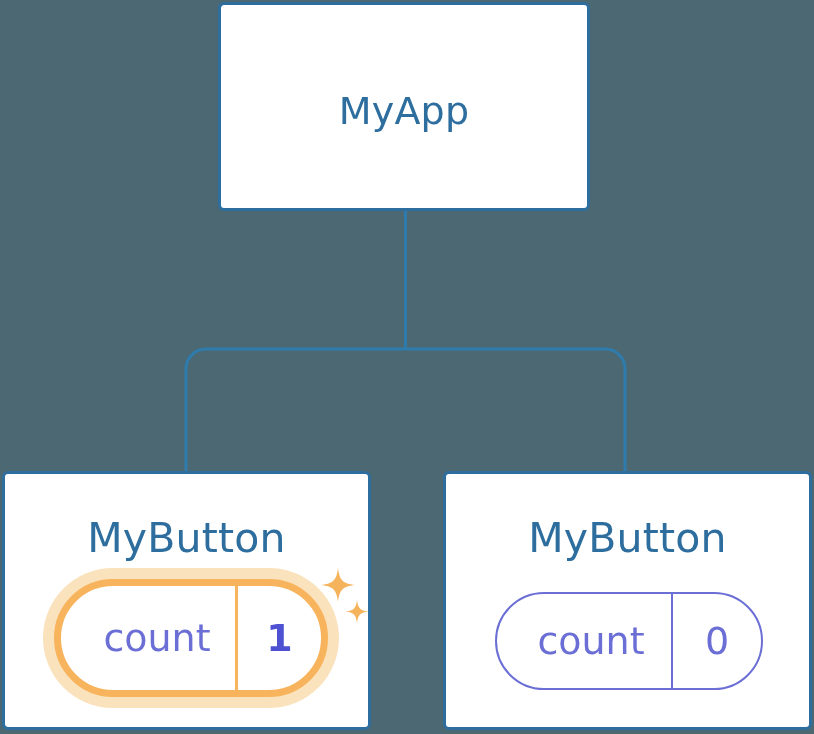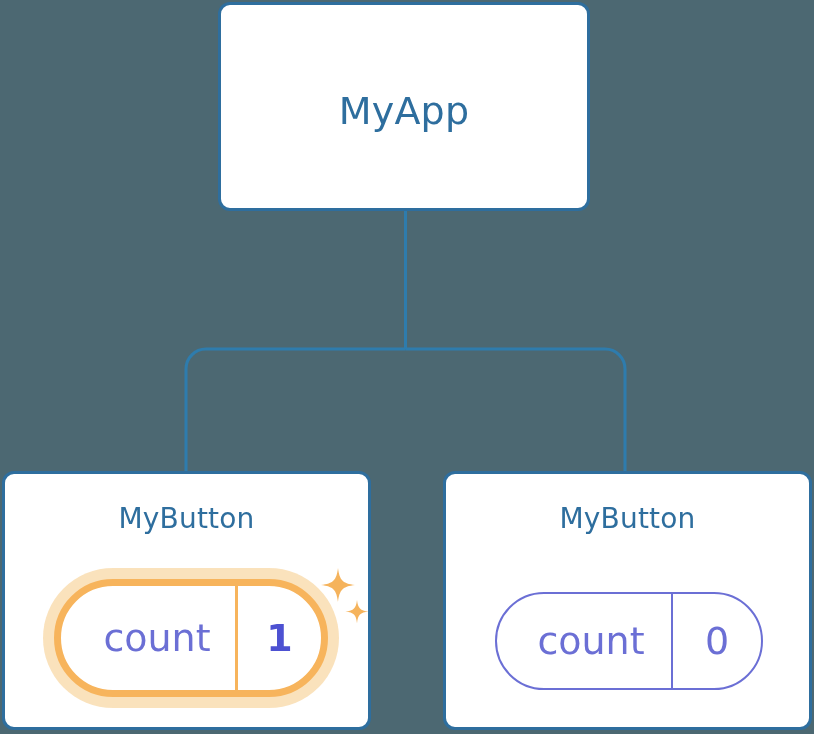--- a/index.html
+++ b/index.html
@@ -31,21 +31,21 @@
     width: 814px;
     height: 734px;
     pointer-events: none;
   }
 
   
   .node-card {
     position: absolute;
     background: #ffffff;
     border: 3px solid #2e6e9e;
-    border-radius: 12px;
+    border-radius: 6px;
     box-sizing: border-box;
   }
 
   .node-title {
     position: absolute;
     left: 0;
     right: 0;
     text-align: center;
     color: #2e6e9e;
     font-weight: 400;
@@ -71,22 +71,22 @@
     height: 259px;
   }
   #node-child-right {
     left: 443px;
     top: 471px;
     width: 369px;
     height: 259px;
   }
   #node-child-left .node-title,
   #node-child-right .node-title {
-    top: 28px;
-    font-size: 28px;
+    top: 40px;
+    font-size: 41px;
   }
 
   
   .state-pill {
     position: absolute;
     display: flex;
     align-items: stretch;
     box-sizing: border-box;
     background: #ffffff;
     justify-content: flex-end;

